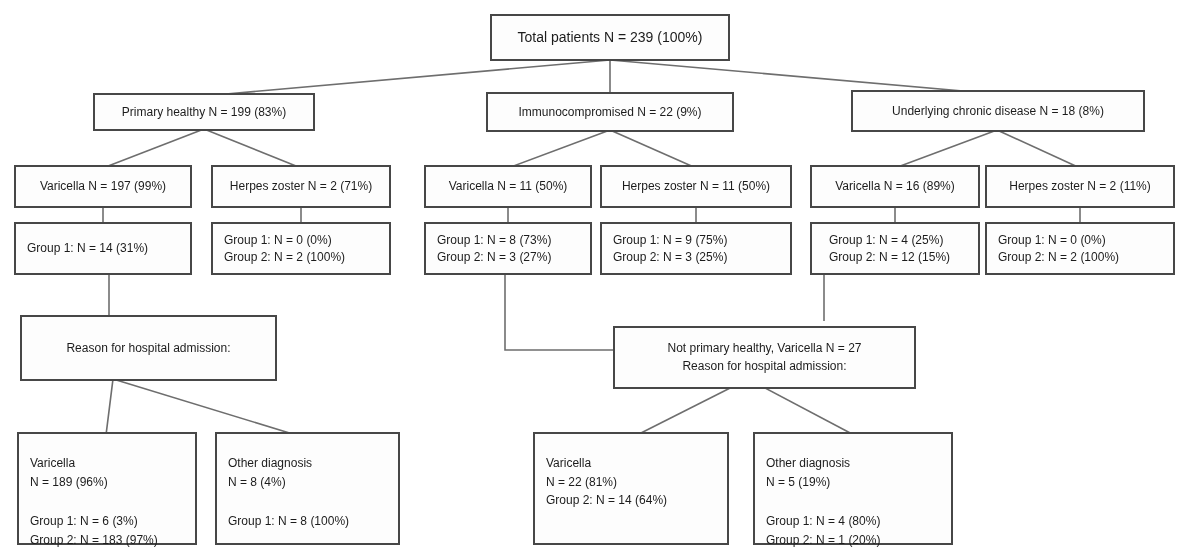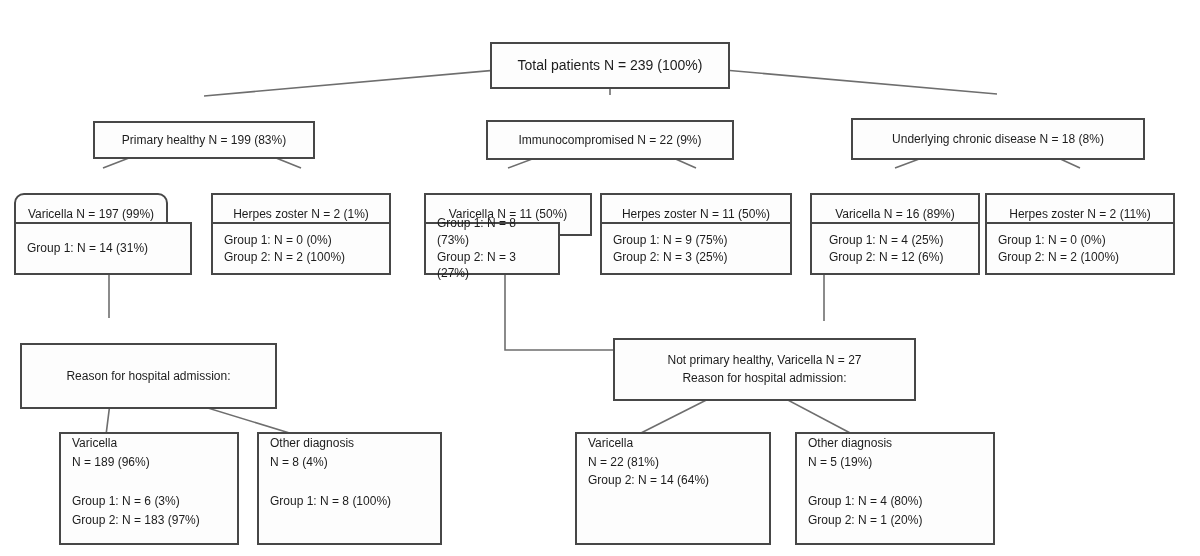--- a/index.html
+++ b/index.html
@@ -28,35 +28,33 @@
     background: #fdfdfd;
     border: 2px solid #474747;
     font-size: 12px;
     line-height: 1.4;
   }
   .box.center {
     display: flex;
     align-items: center;
     justify-content: center;
     text-align: center;
-    margin-top: 28px;
   }
   .box.left {
     display: flex;
     flex-direction: column;
     justify-content: center;
     padding: 6px 11px;
     text-align: left;
   }
   .box.top-left {
     display: block;
-    padding: 0 11px;
+    padding: 20px 11px;
     text-align: left;
     line-height: 1.55;
-    margin-left: 42px;
   }
   .box .gap-above { margin-top: 21px; }
   .title-box { font-size: 14px; }
   .two-line { flex-direction: column; line-height: 1.45; }
 </style>
 </head>
 <body>
 
 <div class="figure">
 
@@ -102,25 +100,25 @@
   <div class="box center" style="left:93px; top:93px; width:222px; height:38px;">
     <span>Primary healthy N = 199 (83%)</span>
   </div>
   <div class="box center" style="left:486px; top:92px; width:248px; height:40px;">
     <span>Immunocompromised N = 22 (9%)</span>
   </div>
   <div class="box center" style="left:851px; top:90px; width:294px; height:42px;">
     <span>Underlying chronic disease N = 18 (8%)</span>
   </div>
 
-  <div class="box center" style="left:14px; top:165px; width:154px; height:43px;border-radius:10px;">
+  <div class="box center" style="left:14px; top:165px; width:178px; height:43px;">
     <span>Varicella N = 197 (99%)</span>
   </div>
   <div class="box center" style="left:211px; top:165px; width:180px; height:43px;">
-    <span>Herpes zoster N = 2 (1%)</span>
+    <span>Herpes zoster N = 2 (71%)</span>
   </div>
   <div class="box center" style="left:424px; top:165px; width:168px; height:43px;">
     <span>Varicella N = 11 (50%)</span>
   </div>
   <div class="box center" style="left:600px; top:165px; width:192px; height:43px;">
     <span>Herpes zoster N = 11 (50%)</span>
   </div>
   <div class="box center" style="left:810px; top:165px; width:170px; height:43px;">
     <span>Varicella N = 16 (89%)</span>
   </div>
@@ -128,41 +126,41 @@
     <span>Herpes zoster N = 2 (11%)</span>
   </div>
 
   <div class="box left" style="left:14px; top:222px; width:178px; height:53px;">
     <div>Group 1: N = 14 (31%)</div>
   </div>
   <div class="box left" style="left:211px; top:222px; width:180px; height:53px;">
     <div>Group 1: N = 0 (0%)</div>
     <div>Group 2: N = 2 (100%)</div>
   </div>
-  <div class="box left" style="left:424px; top:222px; width:136px; height:53px;">
+  <div class="box left" style="left:424px; top:222px; width:168px; height:53px;">
     <div>Group 1: N = 8 (73%)</div>
     <div>Group 2: N = 3 (27%)</div>
   </div>
   <div class="box left" style="left:600px; top:222px; width:192px; height:53px;">
     <div>Group 1: N = 9 (75%)</div>
     <div>Group 2: N = 3 (25%)</div>
   </div>
   <div class="box left" style="left:810px; top:222px; width:170px; height:53px;padding-left:17px;">
     <div>Group 1: N = 4 (25%)</div>
-    <div>Group 2: N = 12 (6%)</div>
+    <div>Group 2: N = 12 (15%)</div>
   </div>
   <div class="box left" style="left:985px; top:222px; width:190px; height:53px;">
     <div>Group 1: N = 0 (0%)</div>
     <div>Group 2: N = 2 (100%)</div>
   </div>
 
   <div class="box center" style="left:20px; top:315px; width:257px; height:66px;">
     <span>Reason for hospital admission:</span>
   </div>
-  <div class="box center two-line" style="left:613px; top:310px; width:303px; height:63px;">
+  <div class="box center two-line" style="left:613px; top:326px; width:303px; height:63px;">
     <div>Not primary healthy, Varicella N = 27</div>
     <div>Reason for hospital admission:</div>
   </div>
 
   <div class="box top-left" style="left:17px; top:432px; width:180px; height:113px;">
     <div>Varicella</div>
     <div>N = 189 (96%)</div>
     <div class="gap-above">Group 1: N = 6 (3%)</div>
     <div>Group 2: N = 183 (97%)</div>
   </div>

